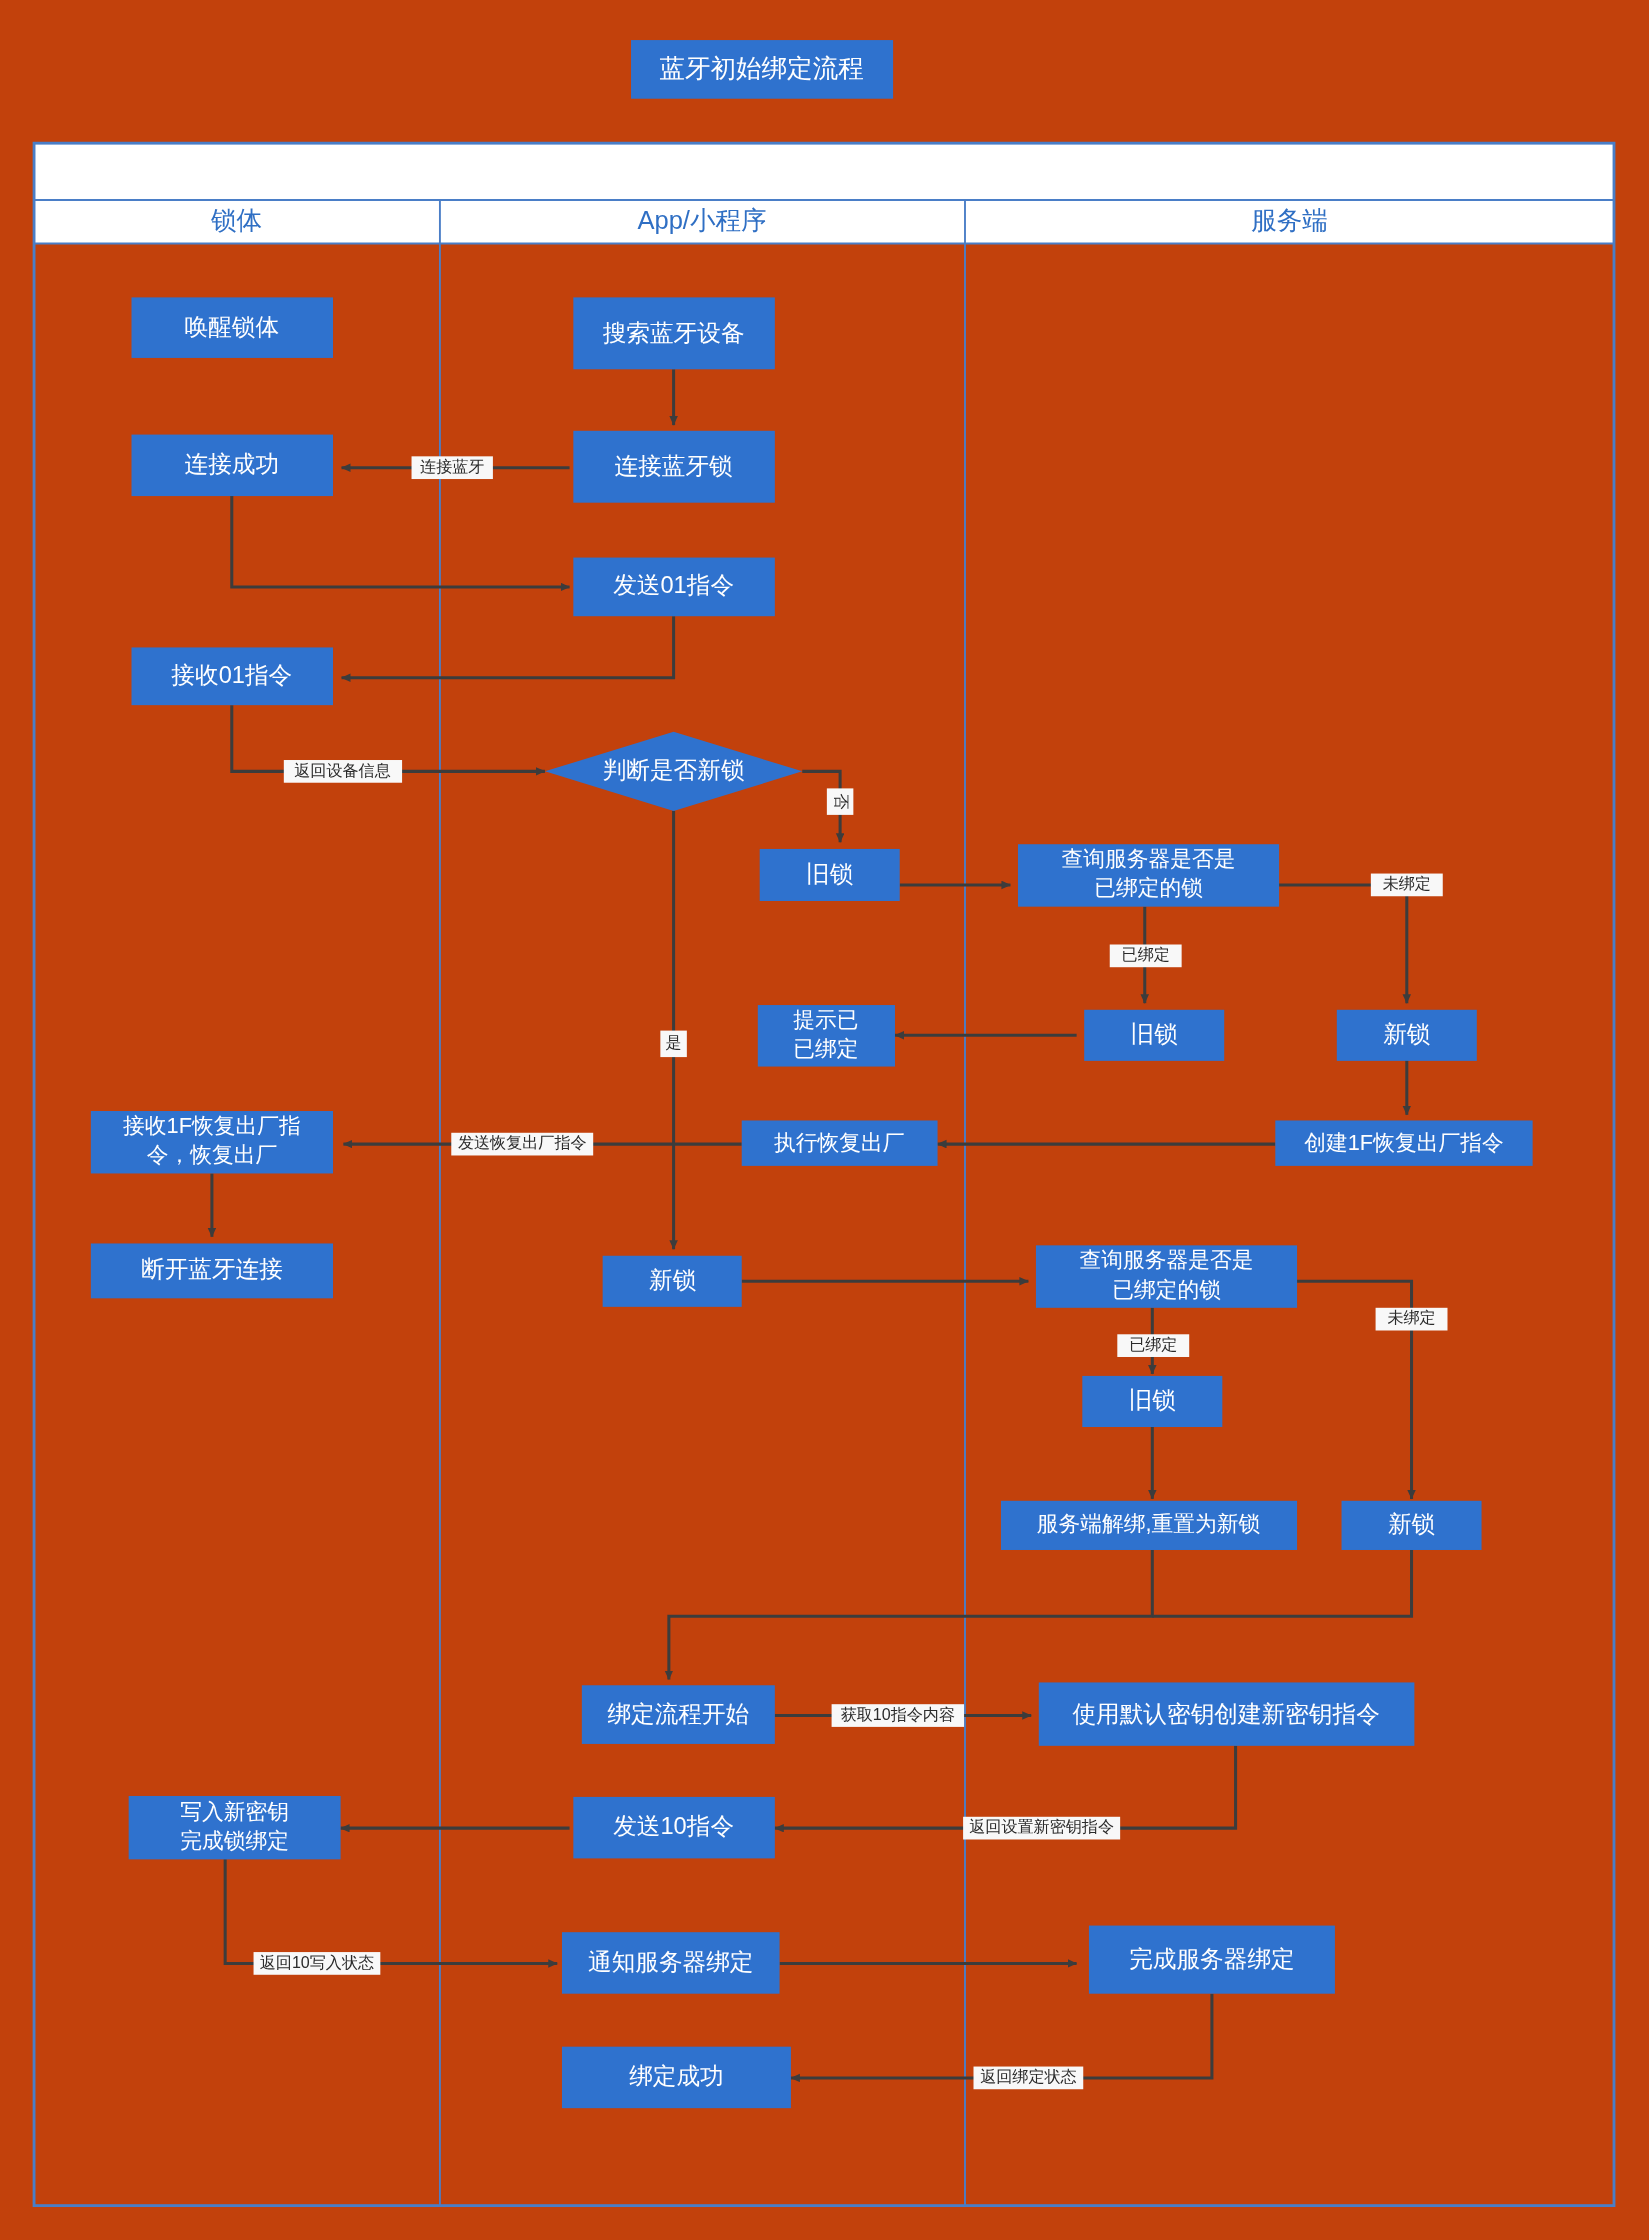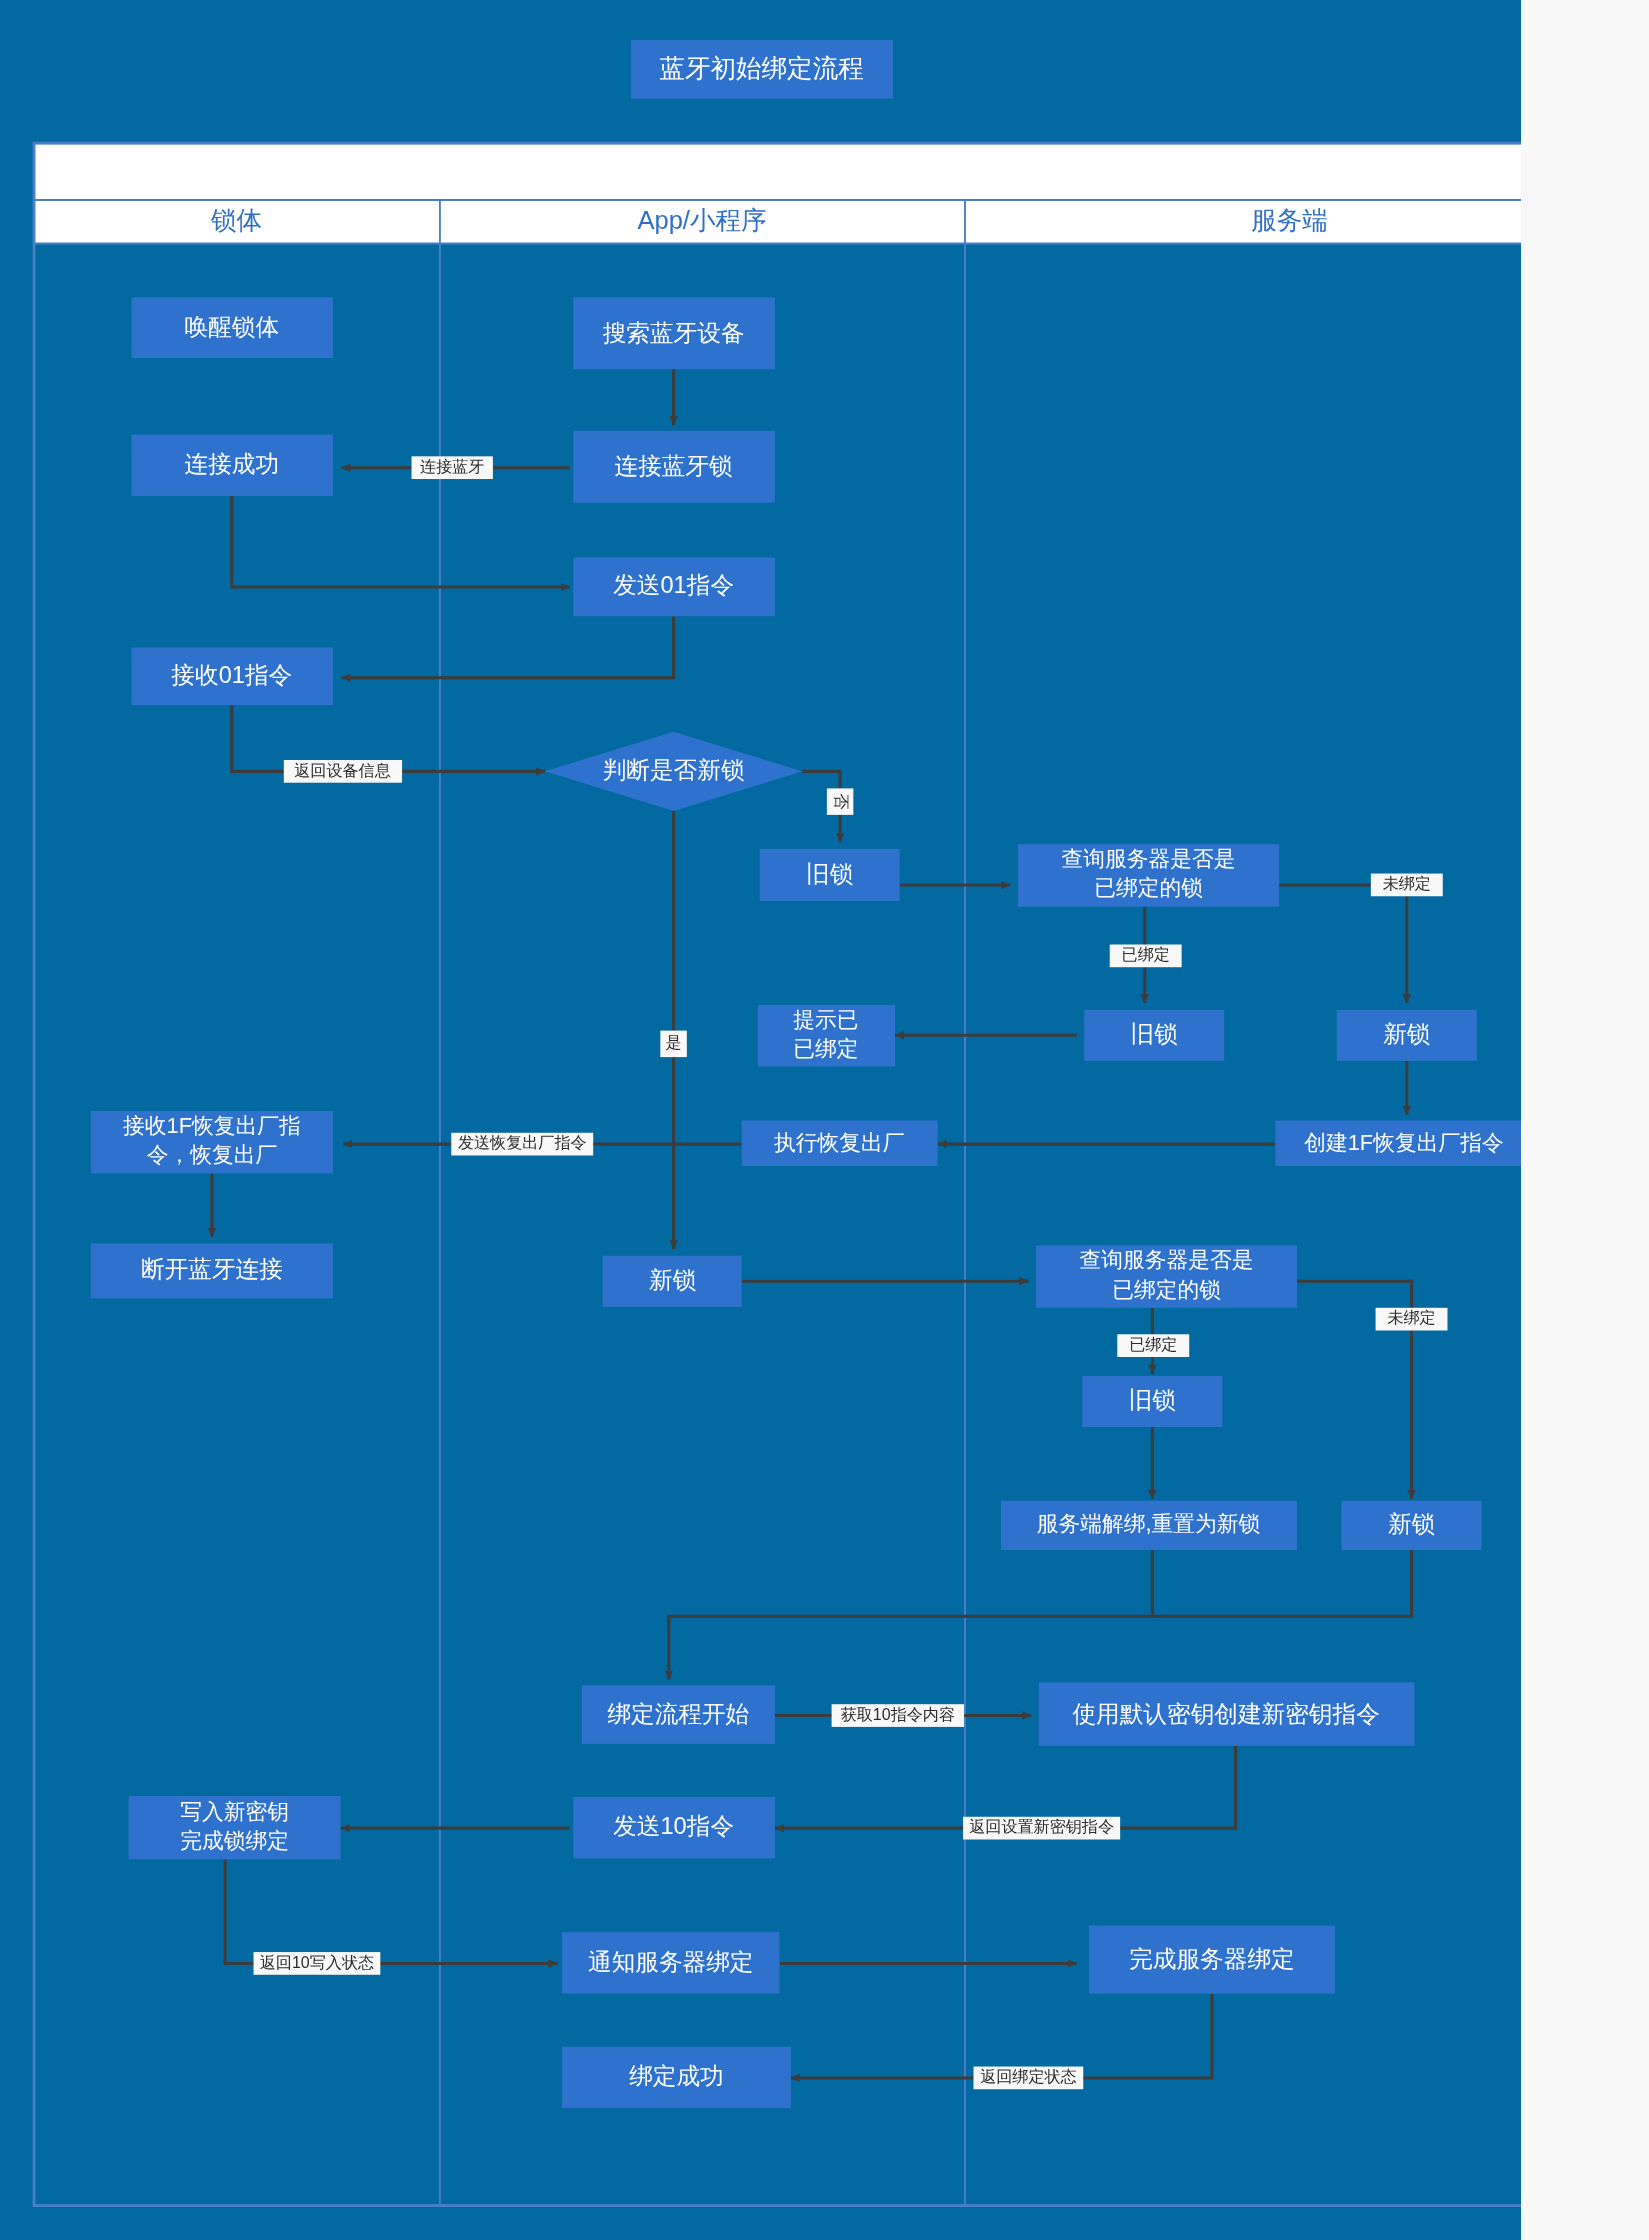--- a/index.html
+++ b/index.html
@@ -1,17 +1,17 @@
 <!DOCTYPE html>
 <html style="font-size:15px"><head>
 <meta charset="utf-8">
 <style>
   html,body{margin:0;padding:0;background:#f8f8f8;}
   body{font-family:"Liberation Sans","DejaVu Sans",sans-serif;}
-  #stage{position:relative;width:1521px;height:2240px;background:#0369a1;overflow:hidden;}
+  #stage{position:relative;width:1649px;height:2240px;background:#c2410c;overflow:hidden;}
   svg#flow{position:absolute;left:0;top:0;width:1649px;height:2240px;}
   .node-text{fill:#ffffff;font-size:25px;font-family:"Liberation Sans","DejaVu Sans",sans-serif;text-anchor:middle;dominant-baseline:middle;}
   .node-text.small{font-size:23px;}
   .hdr-text{fill:#2f6fc4;font-size:27px;font-family:"Liberation Sans","DejaVu Sans",sans-serif;text-anchor:middle;dominant-baseline:middle;}
   .edge-label{fill:#2b2b2b;font-size:17px;font-family:"Liberation Sans","DejaVu Sans",sans-serif;text-anchor:middle;dominant-baseline:middle;}
   .title-text{fill:#ffffff;font-size:27px;font-family:"Liberation Sans","DejaVu Sans",sans-serif;text-anchor:middle;dominant-baseline:middle;}
   .lane-line{stroke:#4a7ec7;stroke-width:2;}
   .frame{fill:none;stroke:#4a7ec7;stroke-width:3;}
   .lane-white{fill:#ffffff;}
   .conn{stroke:#3c3c3c;stroke-width:3.2;fill:none;stroke-linecap:butt;stroke-linejoin:miter;}

